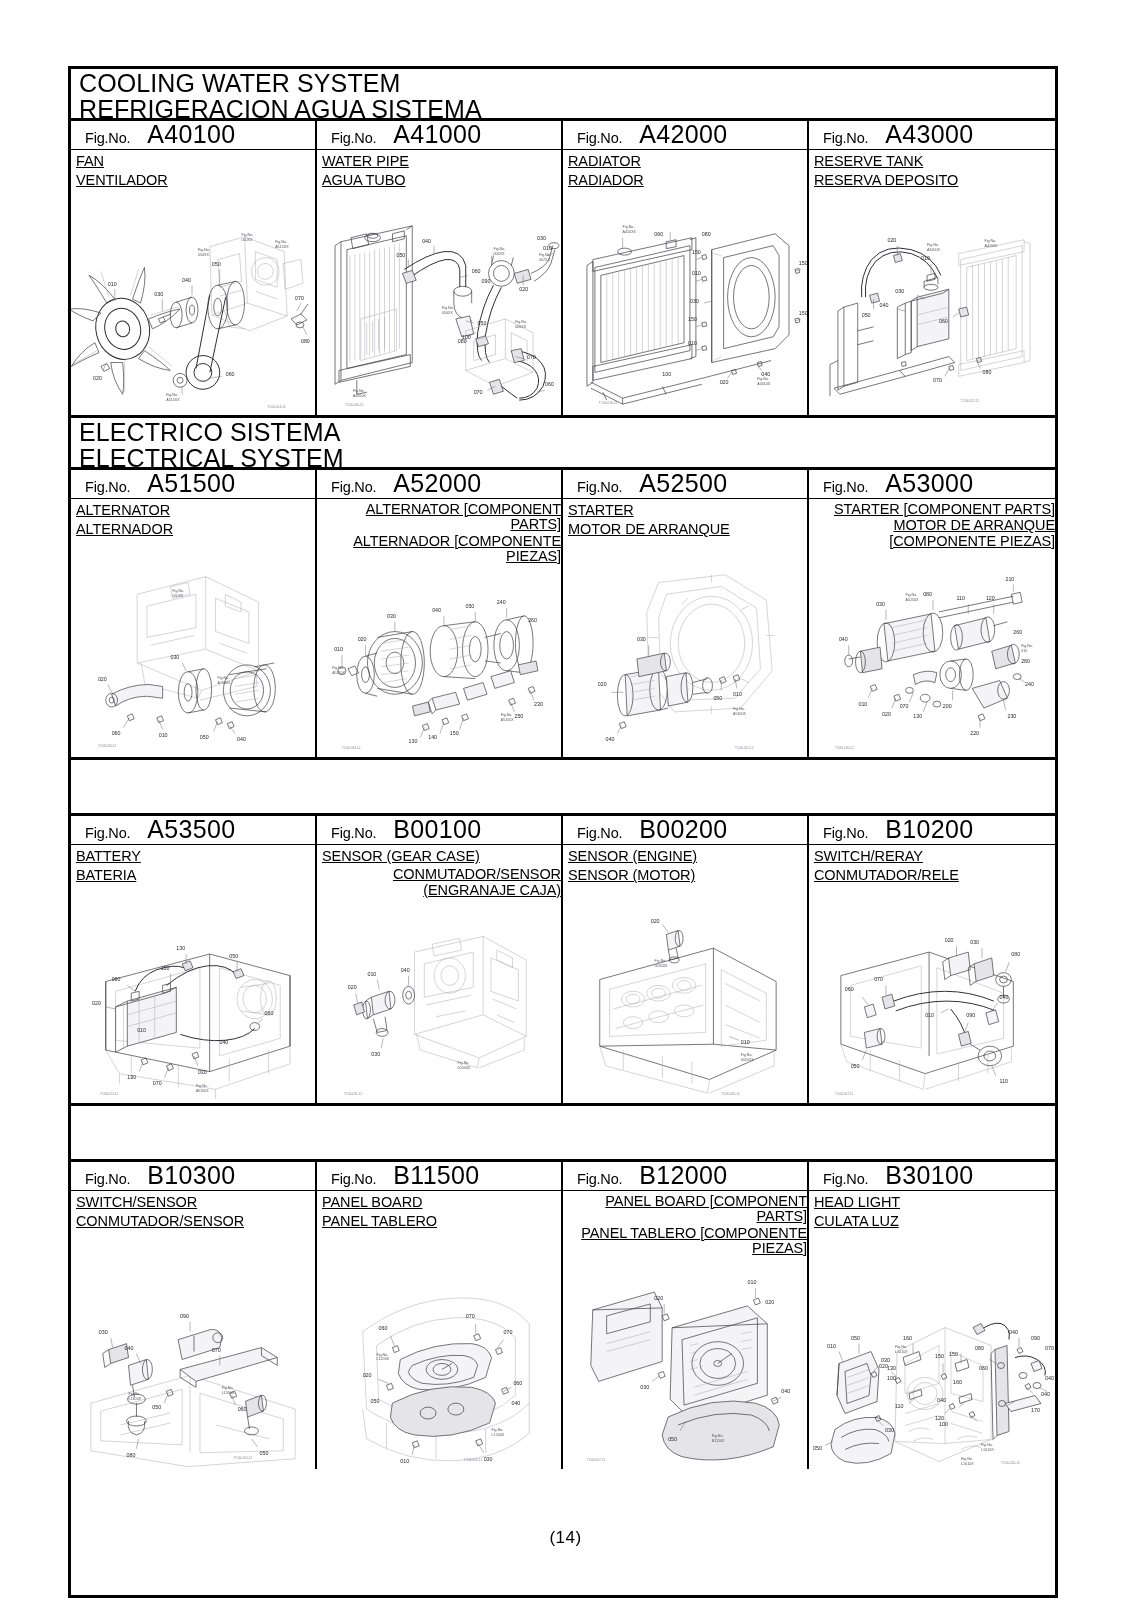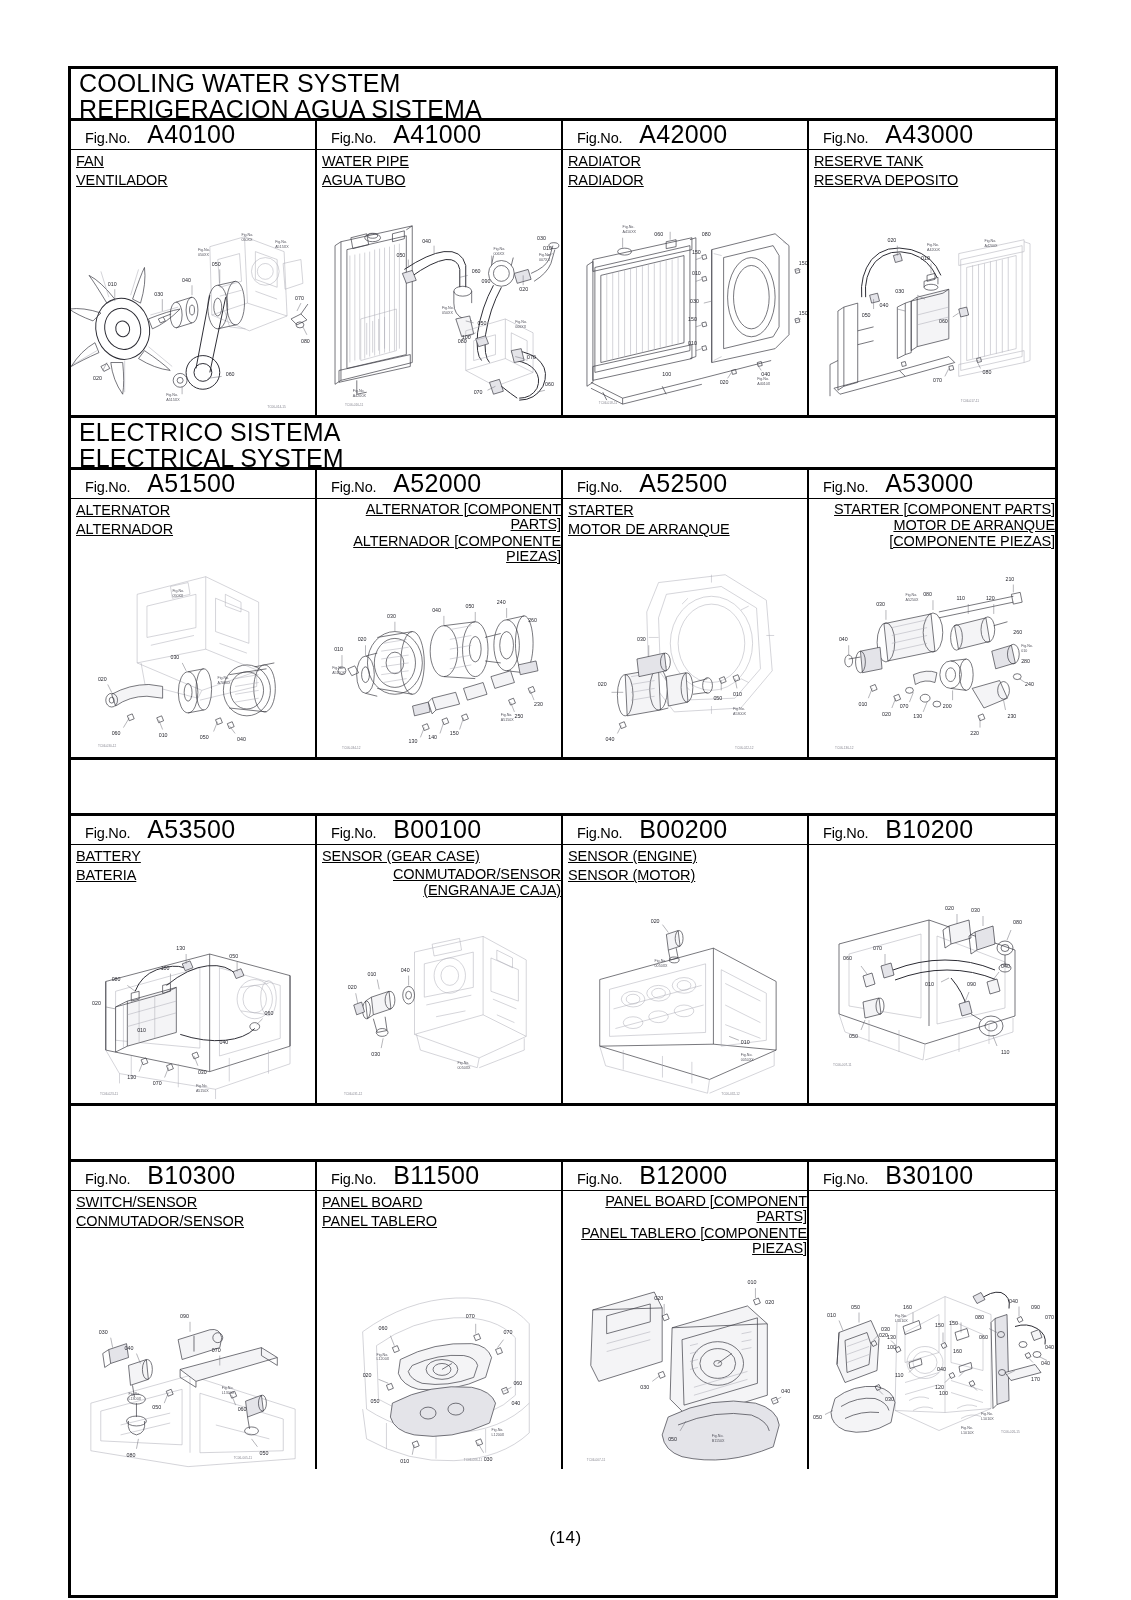--- a/index.html
+++ b/index.html
@@ -1335,20 +1335,24 @@
           </svg>
         </div>
       </div>
 
       <div class="fig-cell">
         <div class="fig-head">
           <div class="fig-no-line">
             <span class="fig-no-label">Fig.No.</span>
             <span class="fig-no-value">B10200</span>
           </div>
+          <div class="fig-names">
+            <div class="name-en">SWITCH/RERAY</div>
+            <div class="name-es">CONMUTADOR/RELE</div>
+          </div>
         </div>
         <div class="fig-art">
           <svg viewBox="0 0 246 200" preserveAspectRatio="xMidYMid meet">
 
             <g class="ln-thin">
               <path d="M30 70 L120 46 L206 76 L206 142 L116 170 L30 140 Z"></path>
               <path d="M120 46 L120 152"></path>
             </g>
             <g class="ln-ghost">
               <path d="M40 80 L112 60 L112 144 L40 132 Z"></path>
@@ -1680,20 +1684,24 @@
             <text class="codetag" x="24" y="208">TC06-007-11</text>
           </svg>
         </div>
       </div>
 
       <div class="fig-cell">
         <div class="fig-head">
           <div class="fig-no-line">
             <span class="fig-no-label">Fig.No.</span>
             <span class="fig-no-value">B30100</span>
+          </div>
+          <div class="fig-names">
+            <div class="name-en">HEAD LIGHT</div>
+            <div class="name-es">CULATA LUZ</div>
           </div>
         </div>
         <div class="fig-art">
           <svg viewBox="0 0 246 215" preserveAspectRatio="xMidYMid meet">
 
             <g class="ln-ghost">
               <path d="M88 98 L136 74 L182 92 L182 186 L130 208 L86 188 Z"></path>
               <path d="M136 74 L136 190 L182 186"></path>
                 <path d="M136 190 L86 188"></path>
               <path d="M96 110 L130 92 L130 130 L96 140 Z"></path>

